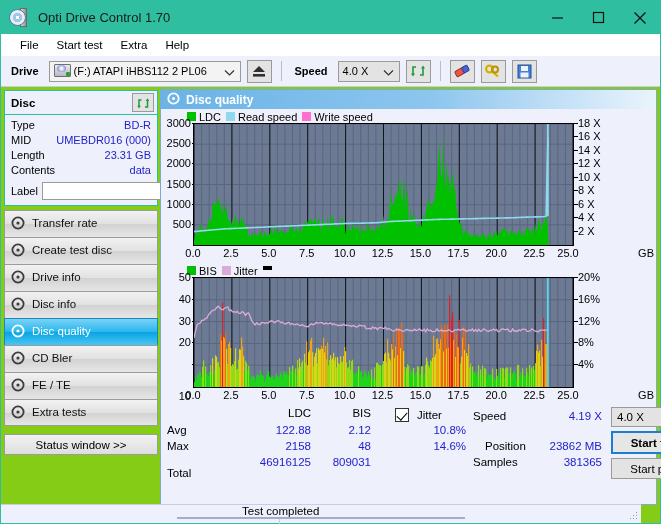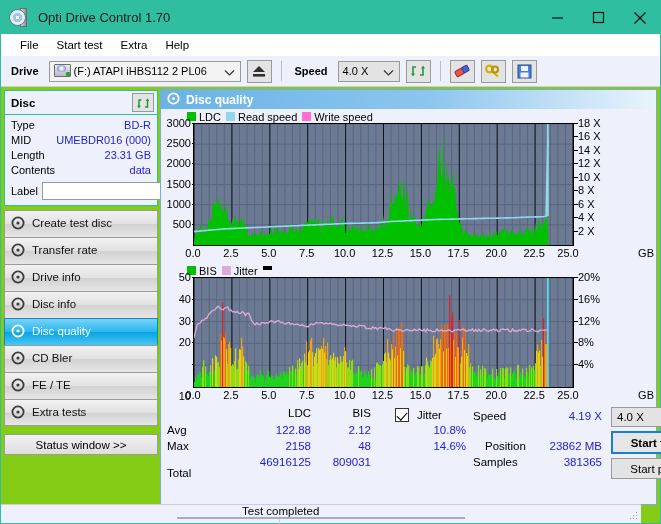--- a/index.html
+++ b/index.html
@@ -342,30 +342,30 @@
       </div>
 
       <div class="sbtns">
         <div class="sbtn">
           <span>
             <svg width="14" height="14">
                 <circle cx="7" cy="7" r="5.6" fill="none" stroke="#3c3c3c" stroke-width="1.8"></circle>
                 <circle cx="7" cy="7" r="1.6" fill="#3c3c3c"></circle>
               </svg>
           </span>
-          <span class="lbl">Create test disc</span>
+          <span class="lbl">Transfer rate</span>
         </div>
         <div class="sbtn">
           <span>
             <svg width="14" height="14">
                 <circle cx="7" cy="7" r="5.6" fill="none" stroke="#3c3c3c" stroke-width="1.8"></circle>
                 <circle cx="7" cy="7" r="1.6" fill="#3c3c3c"></circle>
               </svg>
           </span>
-          <span class="lbl">Transfer rate</span>
+          <span class="lbl">Create test disc</span>
         </div>
         <div class="sbtn">
           <span>
             <svg width="14" height="14">
                 <circle cx="7" cy="7" r="5.6" fill="none" stroke="#3c3c3c" stroke-width="1.8"></circle>
                 <circle cx="7" cy="7" r="1.6" fill="#3c3c3c"></circle>
               </svg>
           </span>
           <span class="lbl">Drive info</span>
         </div>

